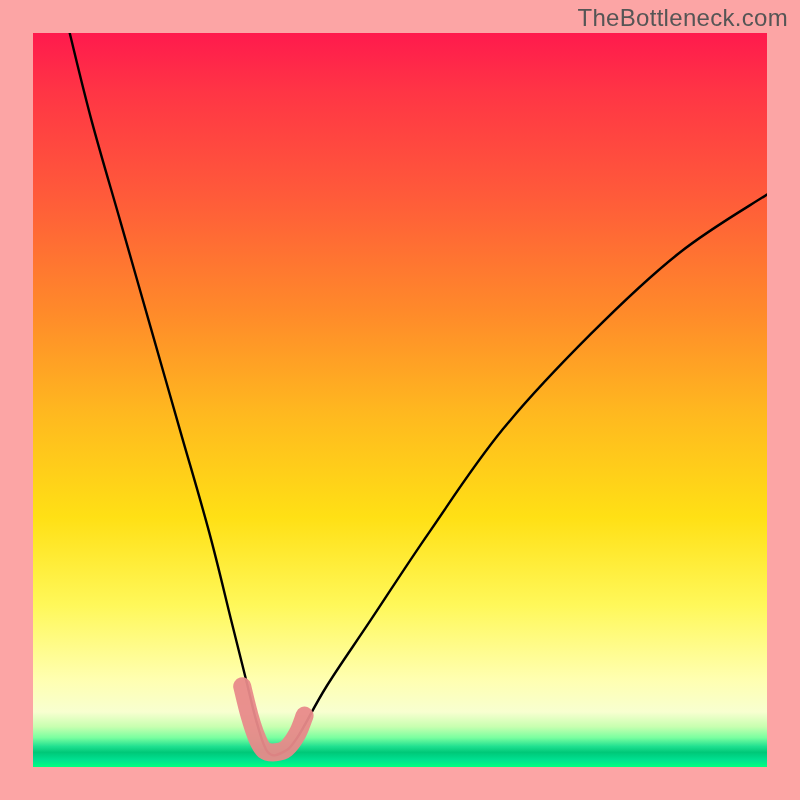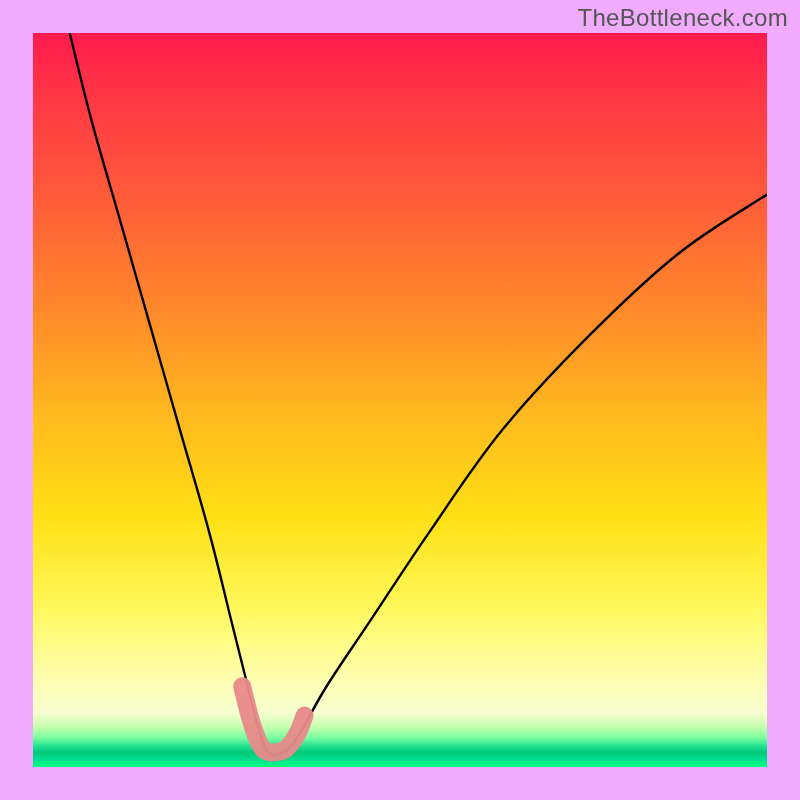--- a/index.html
+++ b/index.html
@@ -8,21 +8,21 @@
     width: 800px;
     height: 800px;
     background: #000;
     font-family: Arial, Helvetica, sans-serif;
     overflow: hidden;
   }
   .outer {
     position: relative;
     width: 800px;
     height: 800px;
-    background: #f0abfc;
+    background: #fca5a5;
   }
   .watermark {
     position: absolute;
     top: 4px;
     right: 12px;
     color: #555;
     font-size: 24px;
     font-weight: 500;
     letter-spacing: 0.3px;
     z-index: 5;

